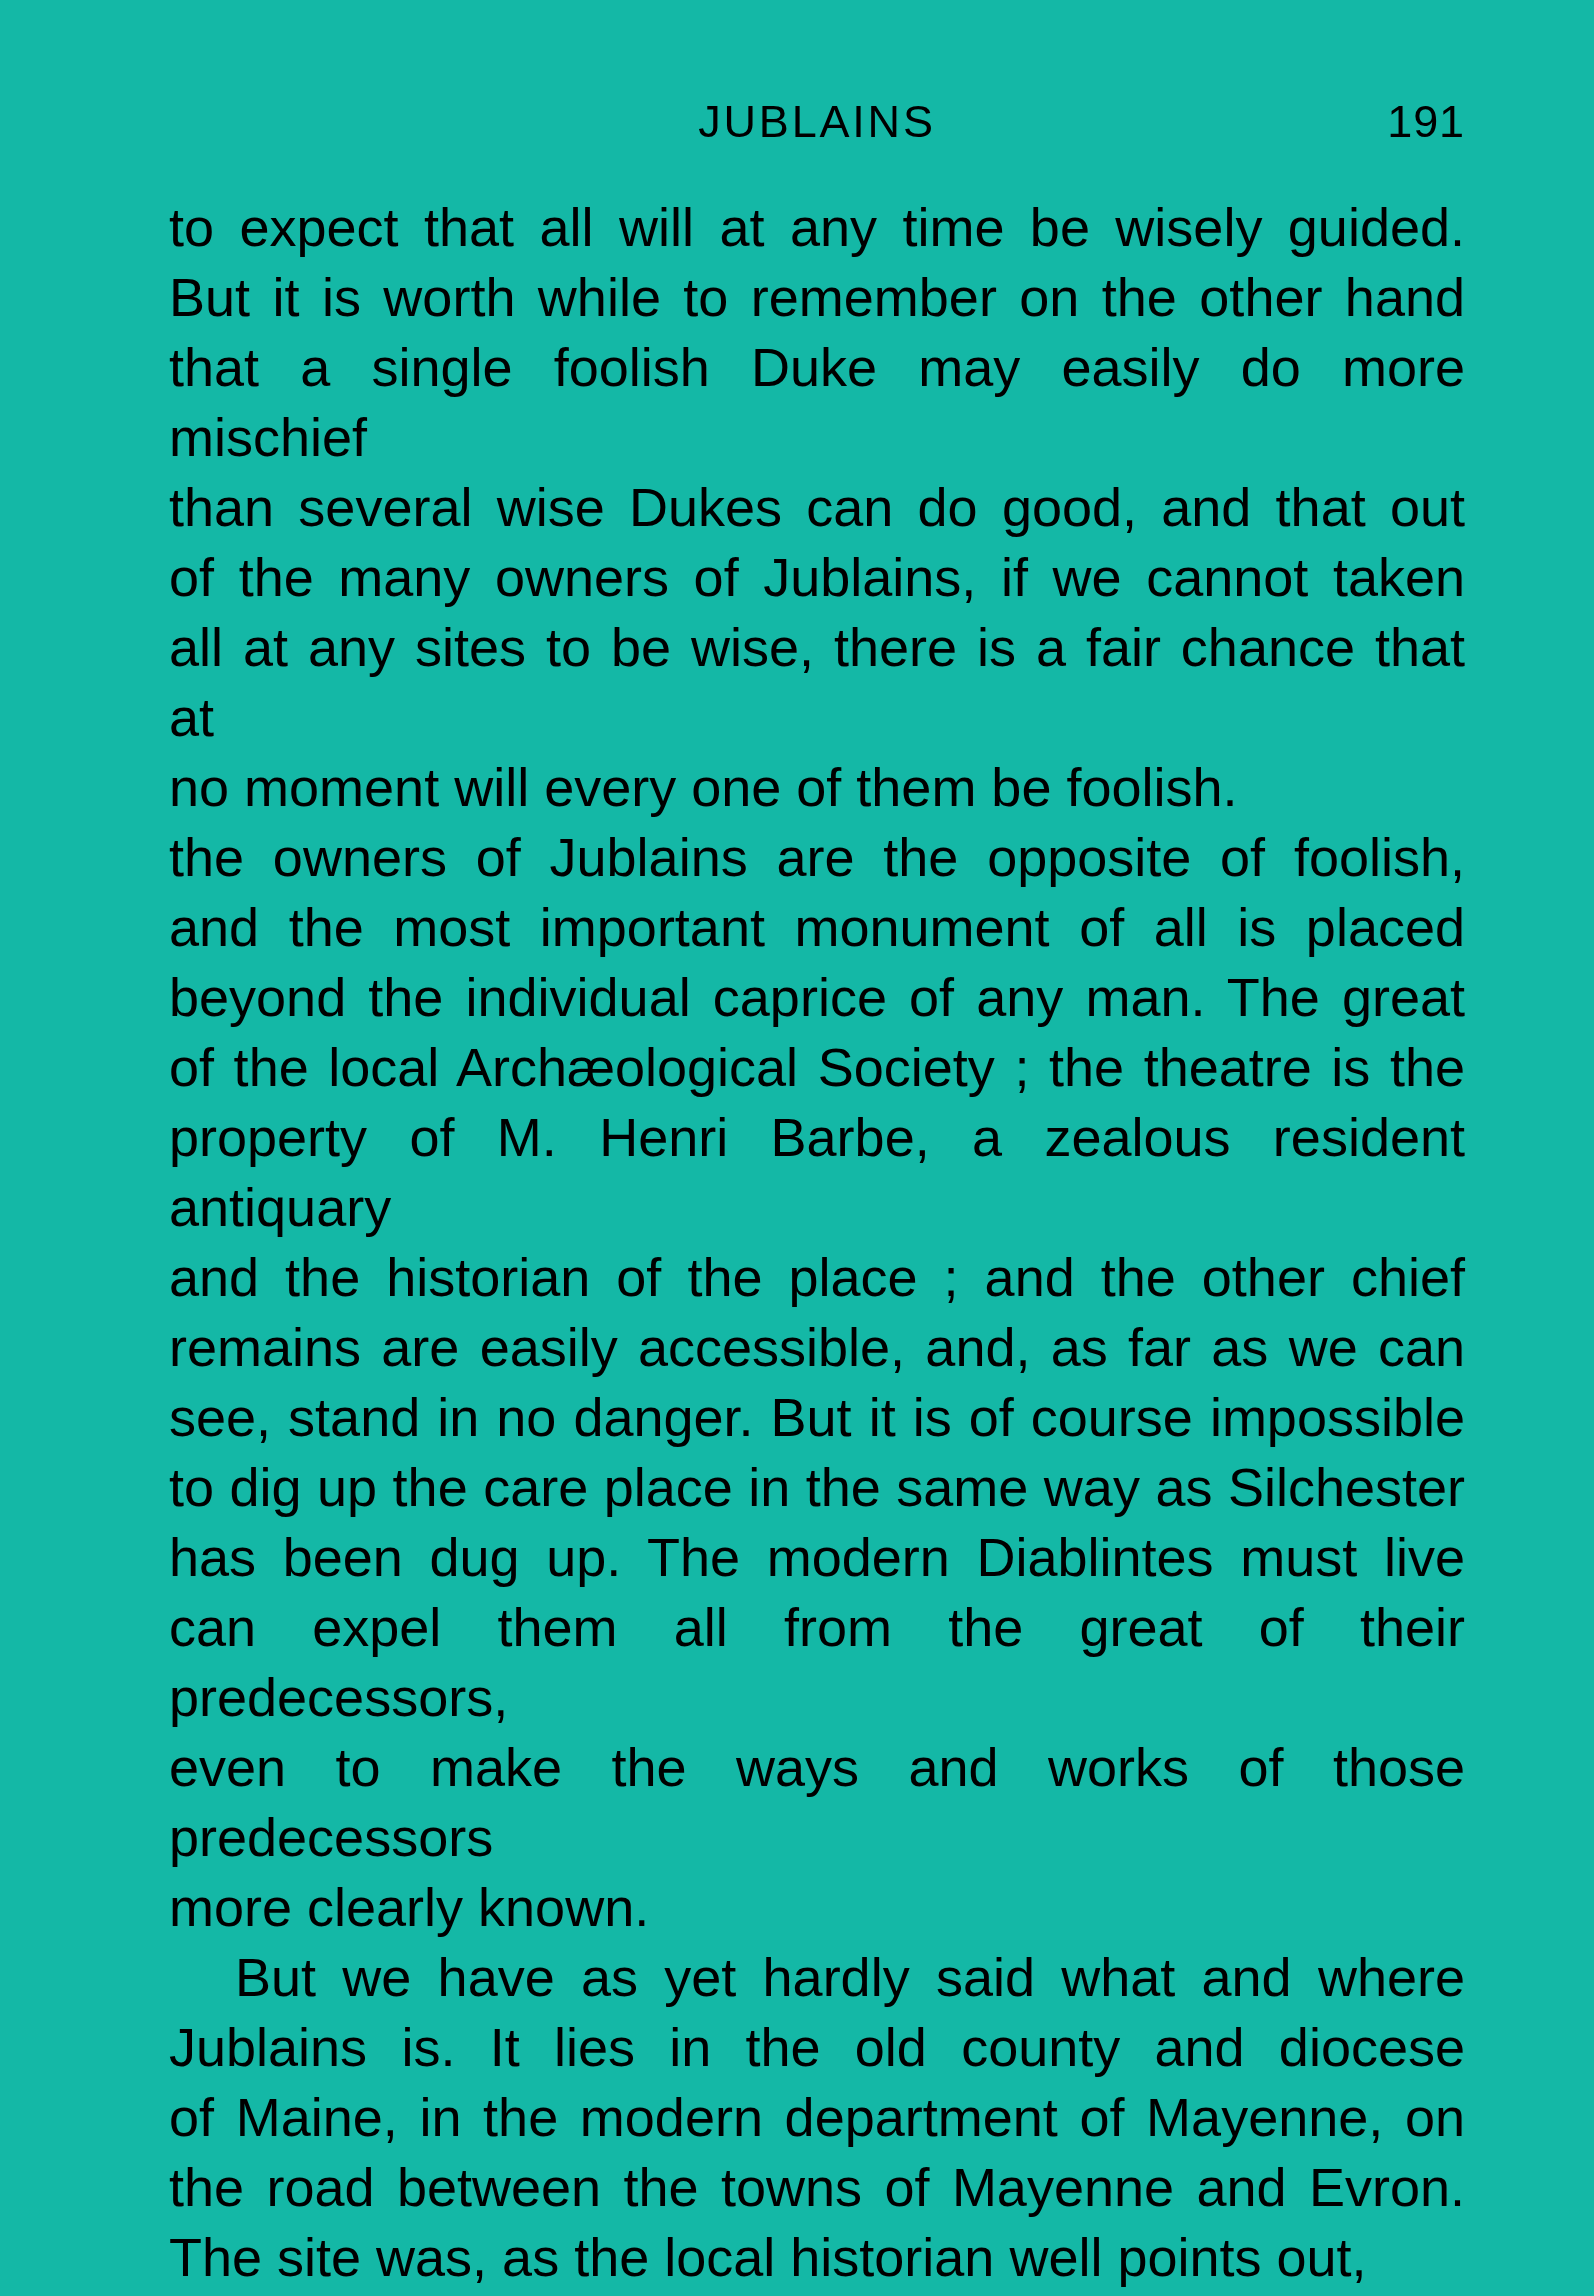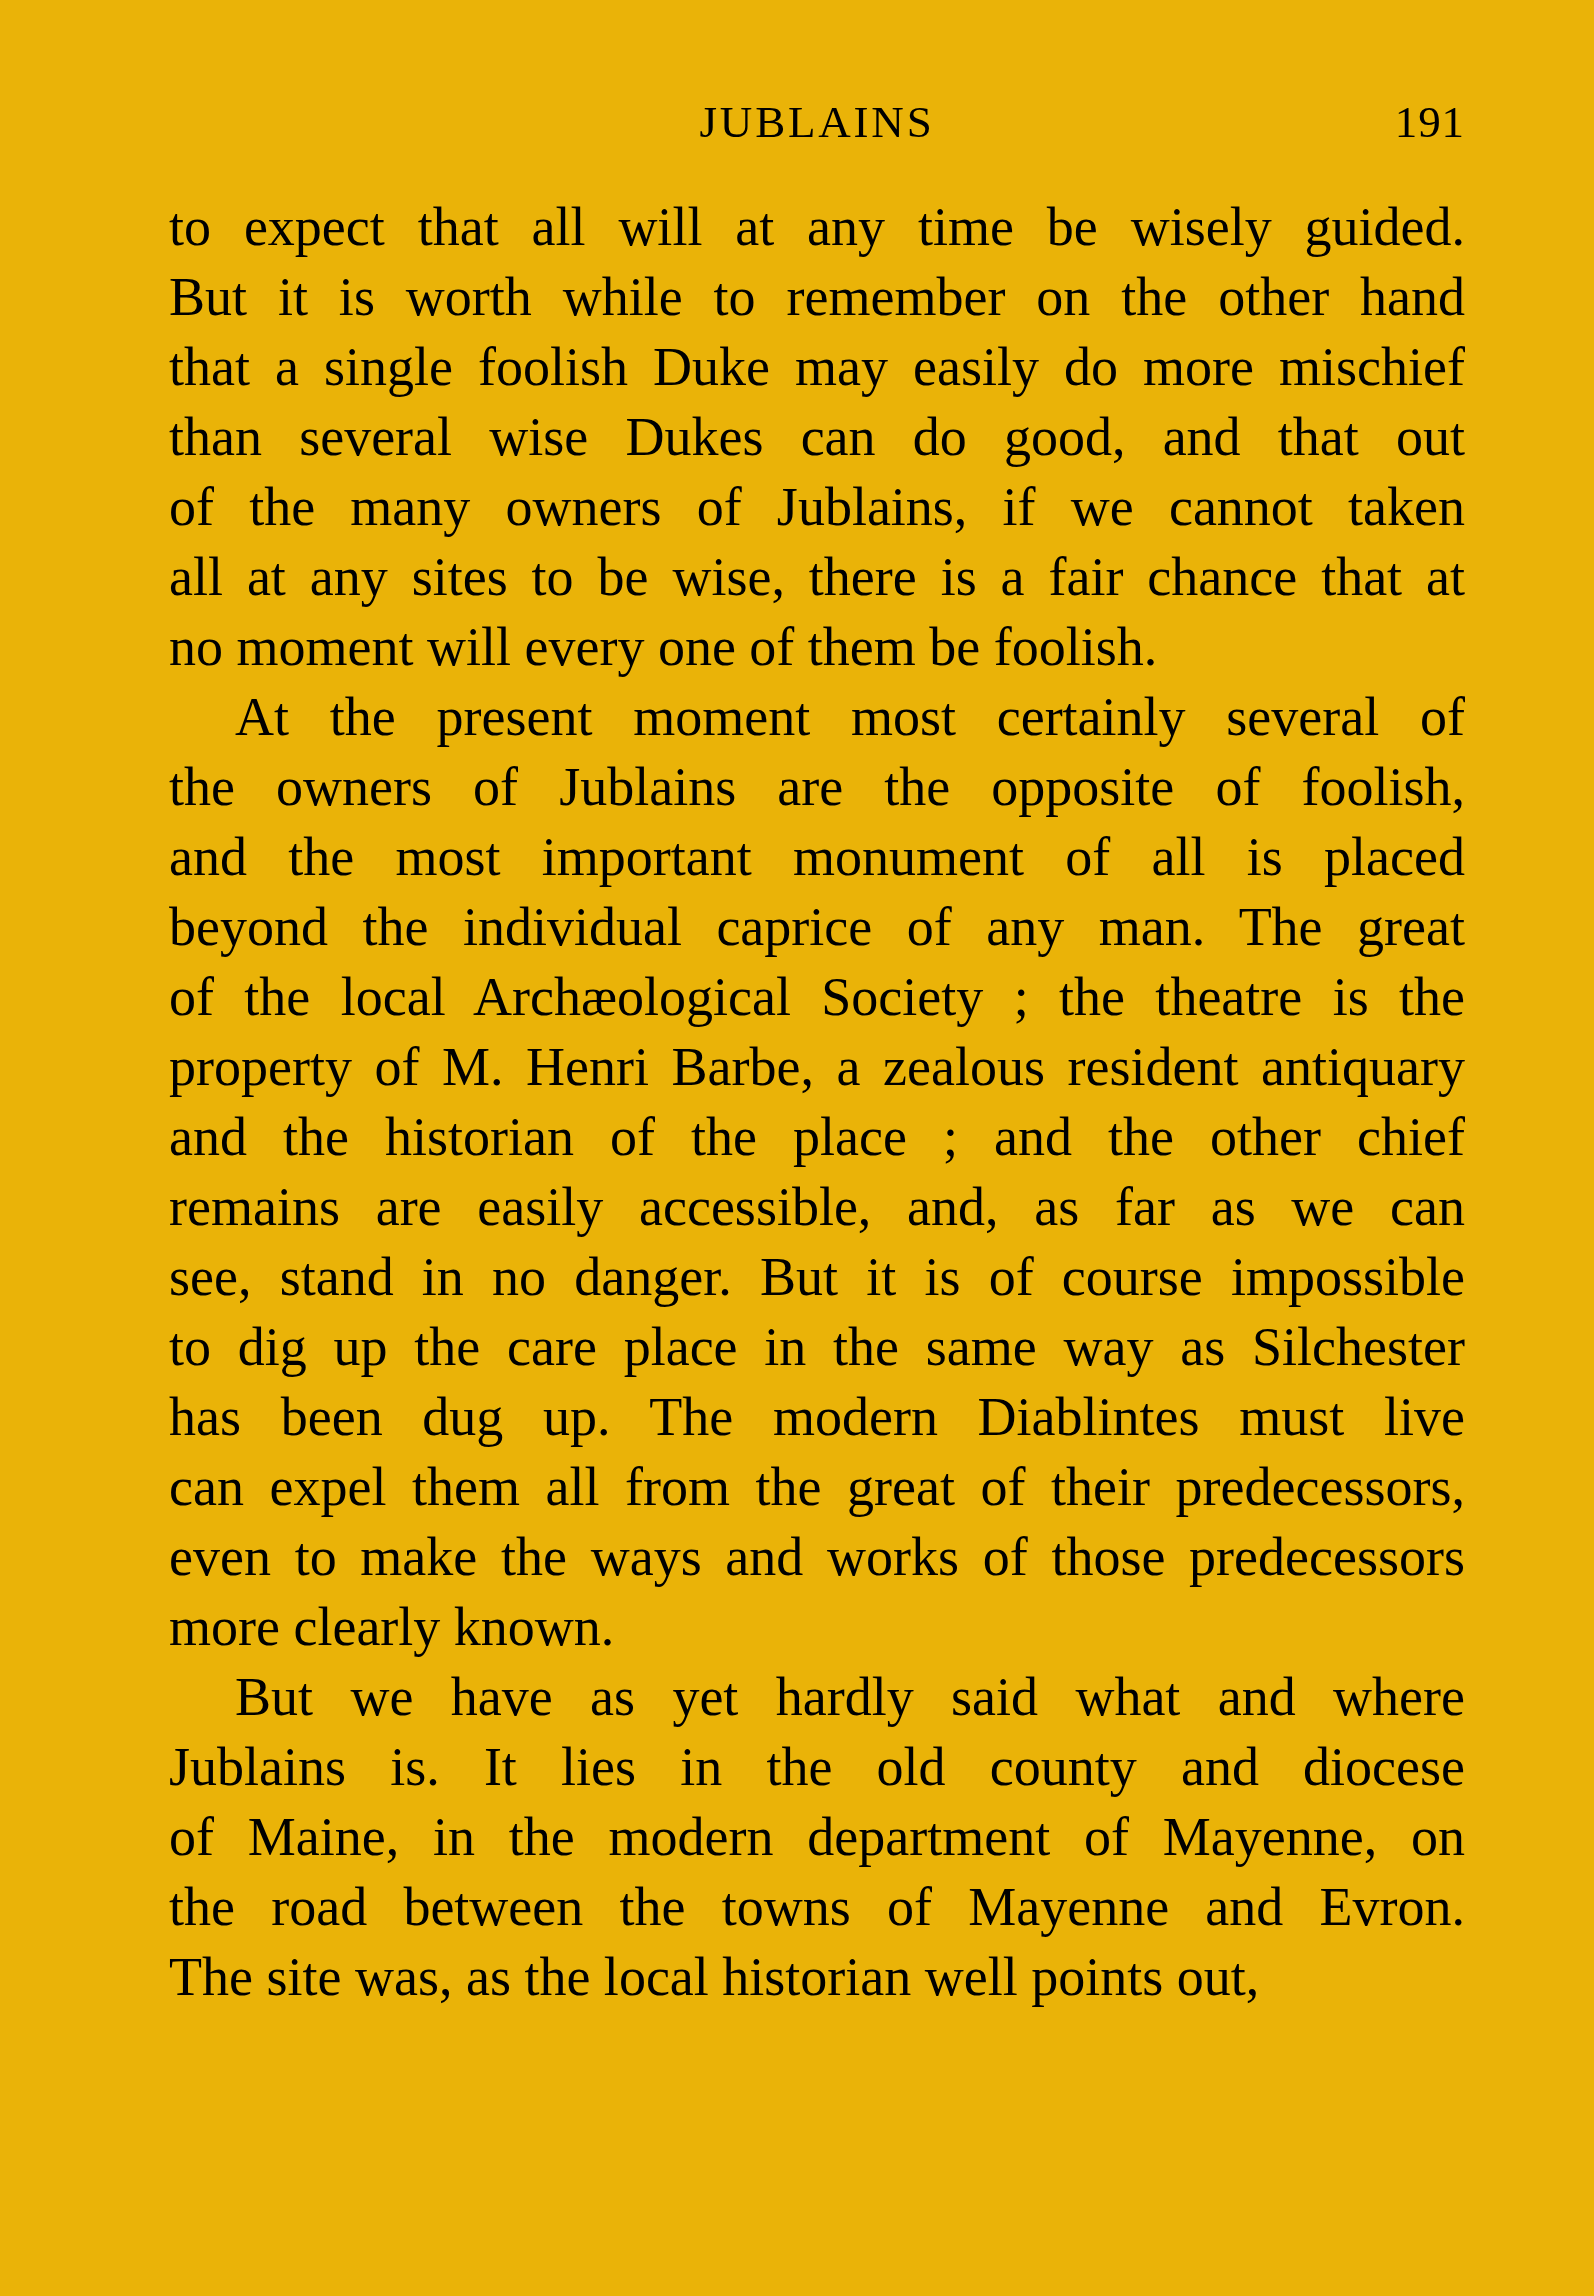--- a/index.html
+++ b/index.html
@@ -4,23 +4,23 @@
 <style>
   html, body {
     margin: 0;
     padding: 0;
     background: #e8e8e8;
   }
   .page {
     position: relative;
     width: 1594px;
     height: 2297px;
-    background: #eab308;
+    background: #14b8a6;
     color: #000000;
-    font-family: Liberation Serif, serif;
+    font-family: Liberation Sans, sans-serif;
     overflow: hidden;
     margin: 0 auto;
   }
   .running-header {
     position: absolute;
     left: 169px;
     top: 94px;
     width: 1296px;
     height: 56px;
     line-height: 56px;
@@ -75,21 +75,20 @@
       <div class="para">
         <div class="line first">to expect that all will at any time be wisely guided.</div>
         <div class="line">But it is worth while to remember on the other hand</div>
         <div class="line">that a single foolish Duke may easily do more mischief</div>
         <div class="line">than several wise Dukes can do good, and that out</div>
         <div class="line">of the many owners of Jublains, if we cannot taken</div>
         <div class="line">all at any sites to be wise, there is a fair chance that at</div>
         <div class="line last">no moment will every one of them be foolish.</div>
       </div>
       <div class="para indent">
-        <div class="line first">At the present moment most certainly several of</div>
         <div class="line">the owners of Jublains are the opposite of foolish,</div>
         <div class="line">and the most important monument of all is placed</div>
         <div class="line">beyond the individual caprice of any man. The great</div>
         <div class="line">of the local Archæological Society ; the theatre is the</div>
         <div class="line">property of M. Henri Barbe, a zealous resident antiquary</div>
         <div class="line">and the historian of the place ; and the other chief</div>
         <div class="line">remains are easily accessible, and, as far as we can</div>
         <div class="line">see, stand in no danger. But it is of course impossible</div>
         <div class="line">to dig up the care place in the same way as Silchester</div>
         <div class="line">has been dug up. The modern Diablintes must live</div>

